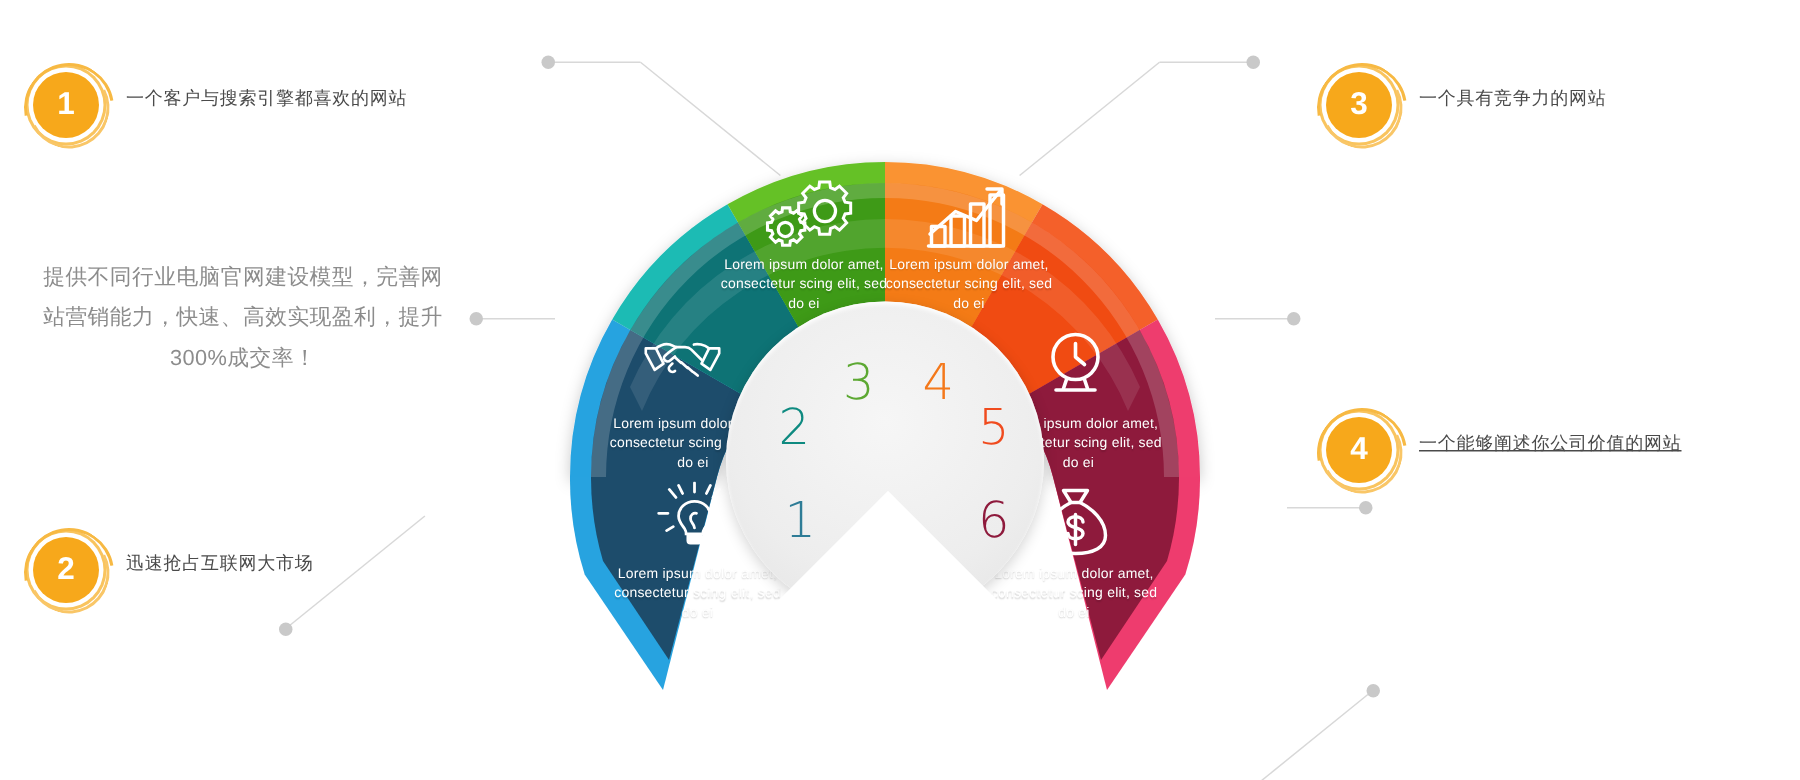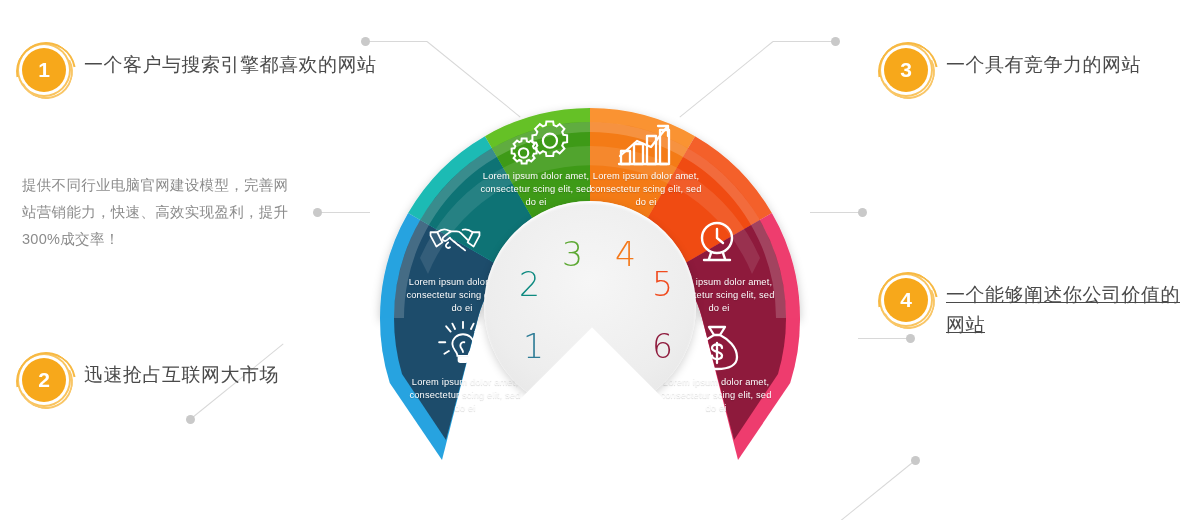--- a/index.html
+++ b/index.html
@@ -27,21 +27,21 @@
     border:2px solid #F7B943;border-right-color:transparent;border-bottom-color:transparent;
     transform:rotate(35deg);
   }
   .badge-ring2{
     position:absolute;left:-3px;top:-3px;width:50px;height:50px;border-radius:50%;
     border:2px solid #F9C667;border-left-color:transparent;border-top-color:transparent;
     transform:rotate(18deg);
   }
   .callout-title{
     position:absolute;left:62px;top:2px;width:250px;
-    font-size:19px;color:#4a4a4a;line-height:30px;letter-spacing:.5px;
+    font-size:12px;color:#4a4a4a;line-height:30px;letter-spacing:.5px;
   }
   .para{
     position:absolute;width:280px;font-size:14.5px;color:#8c8c8c;line-height:27px;
     letter-spacing:.3px;
   }
 
   
   .wheel{position:absolute;left:380px;top:108px;width:420px;height:372px;}
   .seg{position:absolute;left:0;top:0;width:420px;height:420px;}
   .seg svg{display:block;overflow:visible;}
@@ -231,21 +231,21 @@
   </div>
 
   <div class="callout" style="left:22px;top:48px;">
     <div class="badge">
       <span>1</span>
     </div>
     <div class="badge-ring"></div>
     <div class="badge-ring2"></div>
     <div class="callout-title" style="width:310px;">一个客户与搜索引擎都喜欢的网站</div>
   </div>
-  <div class="para" style="left:22px;top:172px;">提供不同行业电脑官网建设模型，完善网站营销能力，快速、高效实现盈利，提升300%成交率！</div>
+  <div class="para" style="left:22px;top:172px;text-align:center;">提供不同行业电脑官网建设模型，完善网站营销能力，快速、高效实现盈利，提升300%成交率！</div>
 
   <div class="callout" style="left:22px;top:358px;">
     <div class="badge">
       <span>2</span>
     </div>
     <div class="badge-ring"></div>
     <div class="badge-ring2"></div>
     <div class="callout-title" style="width:290px;">迅速抢占互联网大市场</div>
   </div>
 

